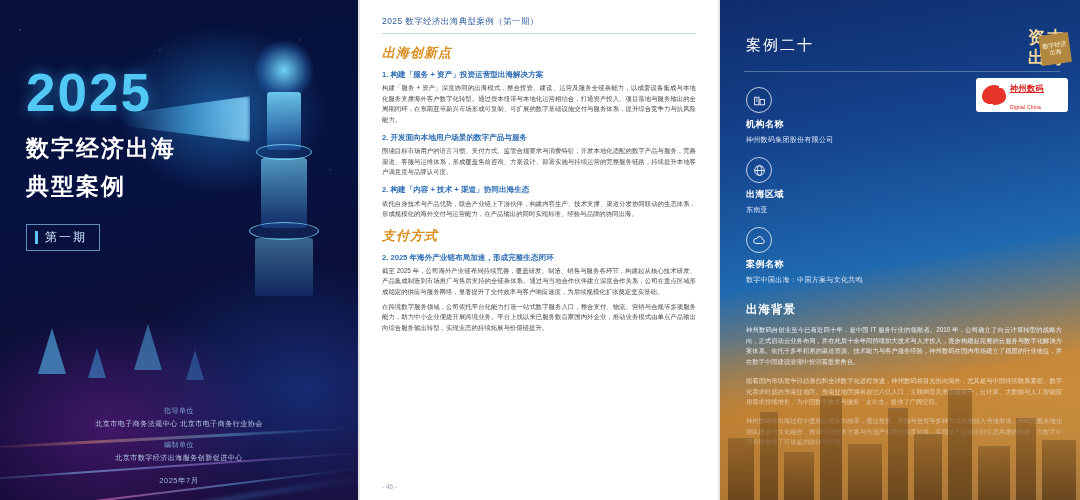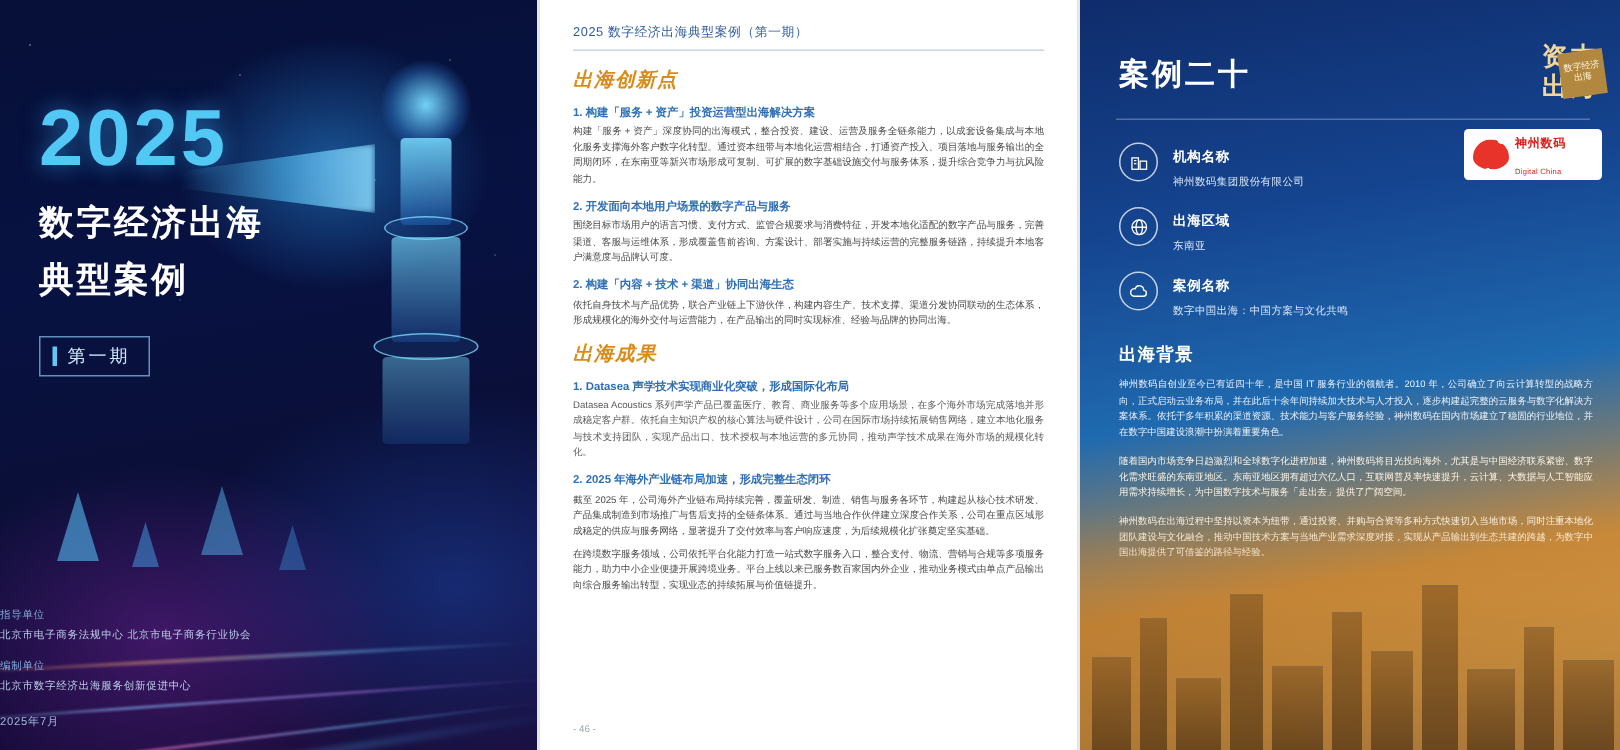--- a/index.html
+++ b/index.html
@@ -121,21 +121,21 @@
     display: inline-flex; align-items: center; gap: 7px;
     border: 1px solid rgba(150,210,255,.65);
     padding: 4px 12px 4px 8px;
     color: #cfe9ff; font-size: 12px; letter-spacing: 2px;
   }
   .cover-issue .bar {
     display: inline-block; width: 3px; height: 13px; background: #5ec8f7;
   }
   .cover-foot {
     position: absolute; left: 0; right: 0; bottom: 12px;
-    color: #b9cbe8;
+    text-align: center; color: #b9cbe8;
     font-size: 7px; line-height: 1.9; letter-spacing: .5px;
   }
   .cover-foot .lbl { color: #7fa8d8; }
   .cover-foot .date { margin-top: 9px; font-size: 7.5px; color: #9fb8da; }
 
   
   .textpage {
     position: relative;
     width: 358px; height: 500px;
     background: #ffffff;
@@ -183,21 +183,21 @@
   .case-city .bld {
     position: absolute; bottom: 0;
     background: linear-gradient(180deg, rgba(120,78,30,.55), rgba(90,58,22,.85));
     border-top: 1px solid rgba(255,220,160,.25);
   }
   .case-head {
     position: relative;
     padding: 36px 22px 0 26px;
     color: #ffffff;
   }
-  .case-no { font-size: 20px; font-weight: 700; letter-spacing: 2px; }
+  .case-no { font-size: 15px; font-weight: 400; letter-spacing: 2px; }
   .case-sub { margin-top: 9px; font-size: 10.5px; letter-spacing: .6px; }
   .case-stamp {
     position: absolute; right: 18px; top: 28px;
     text-align: right;
   }
   .case-stamp .big {
     font-size: 17px; font-weight: 700; color: #f3d79a; line-height: 1.15;
     letter-spacing: 2px;
   }
   .case-stamp .seal {
@@ -207,21 +207,21 @@
     color: #fff6dd; font-size: 6px; line-height: 1.25;
     display: flex; align-items: center; justify-content: center;
     transform: rotate(-8deg);
     letter-spacing: 0;
     padding: 2px;
     text-align: center;
   }
   .case-divider { height: 1px; background: rgba(255,255,255,.28); margin: 16px 24px 0; }
 
   .case-info { padding: 14px 22px 0 26px; position: relative; }
-  .info-row { display: flex; align-items: flex-start; margin-bottom: 11px; }
+  .info-row { display: flex; align-items: flex-start; margin-bottom: 11px; flex-direction: column; }
   .info-ico {
     width: 26px; height: 26px; flex: none; margin-right: 10px; margin-top: 1px;
     border: 1.2px solid rgba(255,255,255,.75);
     border-radius: 50%;
     display: flex; align-items: center; justify-content: center;
     color: #ffffff;
   }
   .info-txt .k { color: #ffffff; font-size: 9px; font-weight: 700; letter-spacing: .5px; }
   .info-txt .v { color: #d8e6f8; font-size: 7px; margin-top: 4px; letter-spacing: .3px; }
 
@@ -231,21 +231,21 @@
     display: flex; align-items: center; gap: 4px;
     padding: 0 6px;
   }
   .logo-mark {
     width: 24px; height: 20px; flex: none;
     background: radial-gradient(circle at 30% 40%, #e8332a 0 55%, rgba(232,51,42,0) 56%),
                 radial-gradient(circle at 70% 60%, #e8332a 0 45%, rgba(232,51,42,0) 46%);
     border-radius: 50% 50% 50% 50% / 60% 60% 40% 40%;
     position: relative;
   }
-  .logo-txt .cn { font-size: 8px; font-weight: 700; color: #d8201c; letter-spacing: .5px; line-height: 1.1; }
+  .logo-txt .cn { font-size: 8px; font-weight: 700; color: #d8201c; letter-spacing: .5px; line-height: 1.1; text-decoration: underline; }
   .logo-txt .en { font-size: 5px; color: #d8201c; letter-spacing: .2px; }
 
   .case-bg-h {
     color: #ffffff; font-size: 11.5px; font-weight: 700; letter-spacing: 1px;
     padding: 6px 26px 0;
   }
   .case-bg-p {
     color: #eaf1fb; font-size: 6.3px; line-height: 1.7; text-align: justify;
     padding: 8px 22px 0 26px;
     margin: 0;
@@ -320,26 +320,22 @@
     </div>
     <div>
       <div class="tp-h2">2. 开发面向本地用户场景的数字产品与服务</div>
       <p class="tp-p">围绕目标市场用户的语言习惯、支付方式、监管合规要求与消费特征，开发本地化适配的数字产品与服务，完善渠道、客服与运维体系，形成覆盖售前咨询、方案设计、部署实施与持续运营的完整服务链路，持续提升本地客户满意度与品牌认可度。</p>
     </div>
     <div>
       <div class="tp-h2">2. 构建「内容 + 技术 + 渠道」协同出海生态</div>
       <p class="tp-p">依托自身技术与产品优势，联合产业链上下游伙伴，构建内容生产、技术支撑、渠道分发协同联动的生态体系，形成规模化的海外交付与运营能力，在产品输出的同时实现标准、经验与品牌的协同出海。</p>
     </div>
 
-    <div class="tp-h1">出海成果</div>
-
-    <div>
-      <div class="tp-h2">1. Datasea 声学技术实现商业化突破，形成国际化布局</div>
-      <p class="tp-p en">Datasea Acoustics 系列声学产品已覆盖医疗、教育、商业服务等多个应用场景，在多个海外市场完成落地并形成稳定客户群。依托自主知识产权的核心算法与硬件设计，公司在国际市场持续拓展销售网络，建立本地化服务与技术支持团队，实现产品出口、技术授权与本地运营的多元协同，推动声学技术成果在海外市场的规模化转化。</p>
-    </div>
+    <div class="tp-h1">支付方式</div>
+
     <div>
       <div class="tp-h2">2. 2025 年海外产业链布局加速，形成完整生态闭环</div>
       <p class="tp-p">截至 2025 年，公司海外产业链布局持续完善，覆盖研发、制造、销售与服务各环节，构建起从核心技术研发、产品集成制造到市场推广与售后支持的全链条体系。通过与当地合作伙伴建立深度合作关系，公司在重点区域形成稳定的供应与服务网络，显著提升了交付效率与客户响应速度，为后续规模化扩张奠定坚实基础。</p>
     </div>
     <div>
       <p class="tp-p">在跨境数字服务领域，公司依托平台化能力打造一站式数字服务入口，整合支付、物流、营销与合规等多项服务能力，助力中小企业便捷开展跨境业务。平台上线以来已服务数百家国内外企业，推动业务模式由单点产品输出向综合服务输出转型，实现业态的持续拓展与价值链提升。</p>
     </div>
 
     <div class="tp-foot">- 46 -</div>
   </div>

